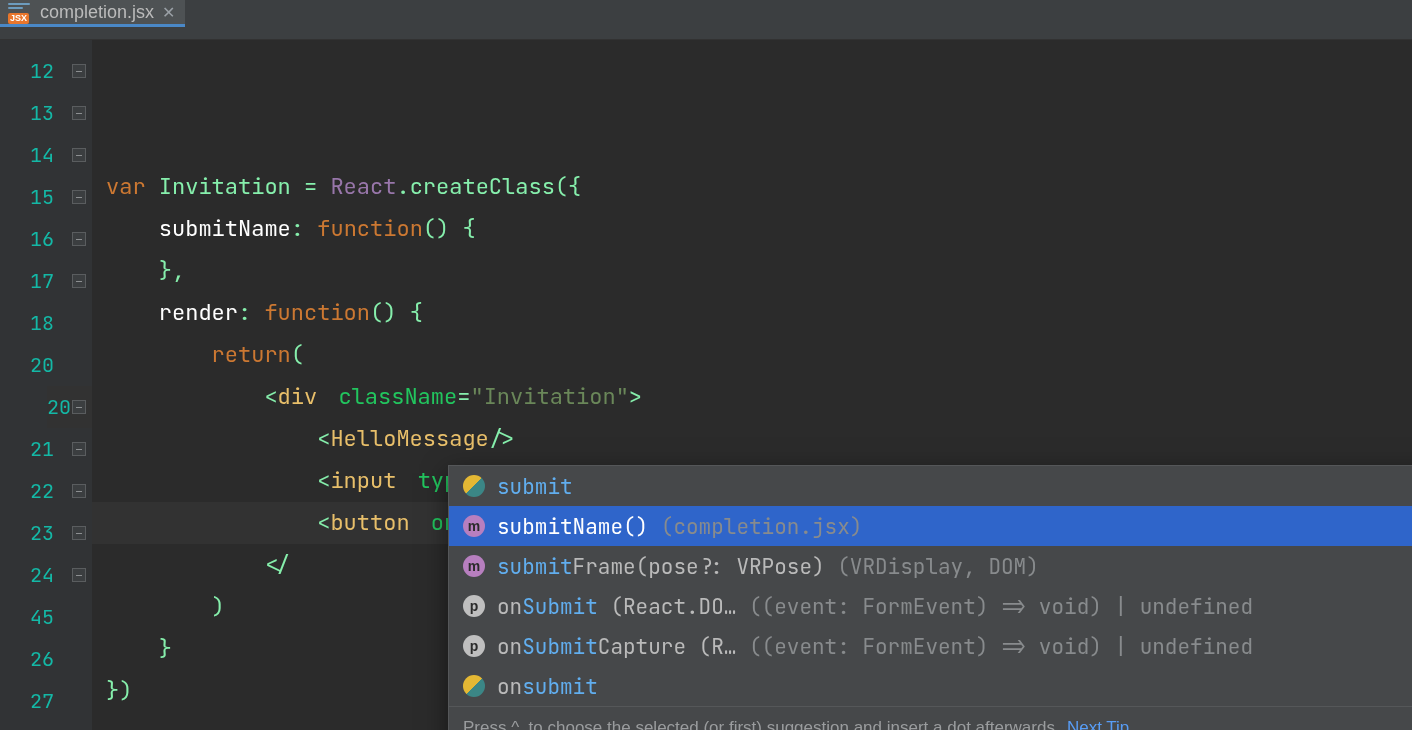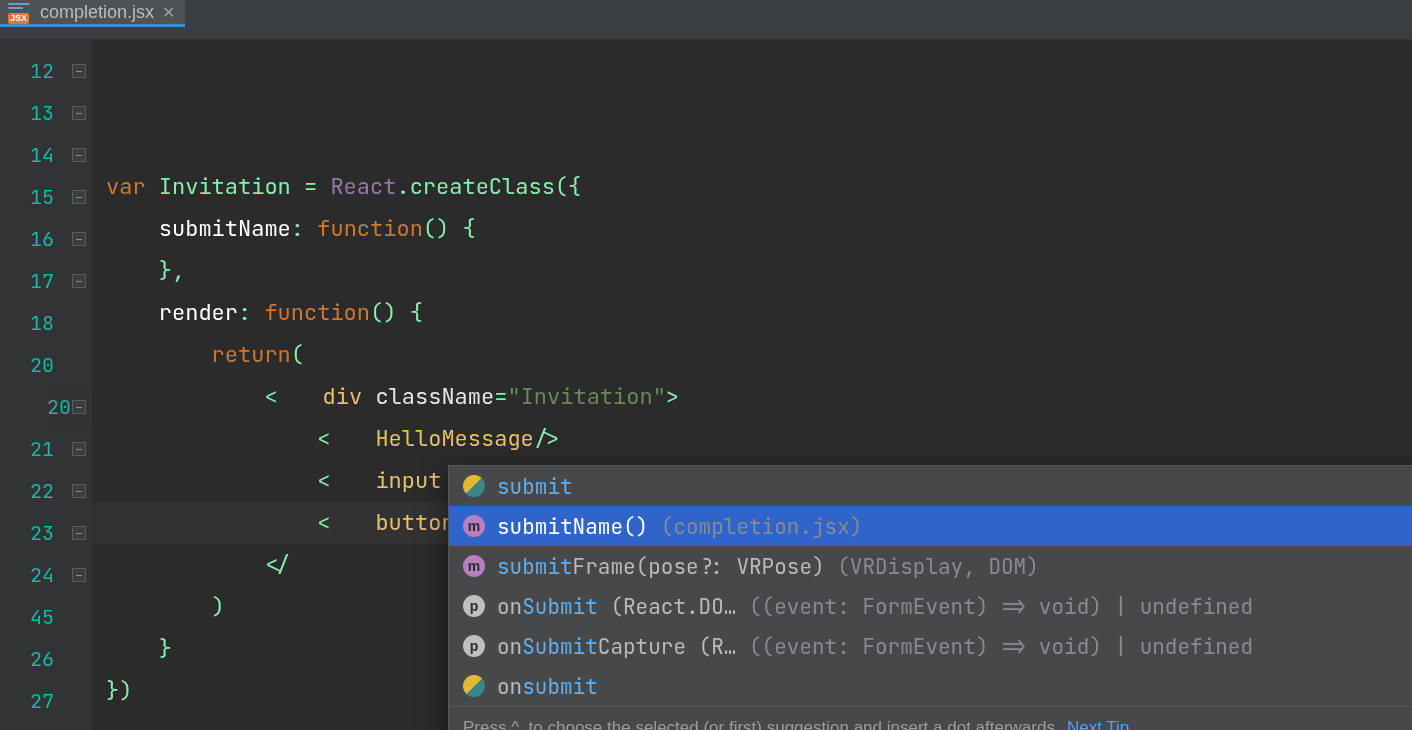--- a/index.html
+++ b/index.html
@@ -86,22 +86,22 @@
   .code .line {
     height:42px;
     line-height:42px;
     padding-left:14px;
   }
   .code .line.hl { background:#323232; }
   .kw   { color:#cc7832; }
   .idnt { color:#ffffff; }
   .obj  { color:#9876aa; }
   .str  { color:#6a8759; }
-  .tag  { color:#e8bf6a;margin-left:45px; }
-  .attr { color:#e5e5e5; }
+  .tag  { color:#e8bf6a; }
+  .attr { color:#22c55e;margin-left:8px; }
   .punc { color:#86efac; }
   .brace-cur { background:#3b514d; }
   
   .popup {
     position:absolute;
     left:356px;
     top:425px;
     width:1056px;
     background:#46484a;
     border:1px solid #555759;

